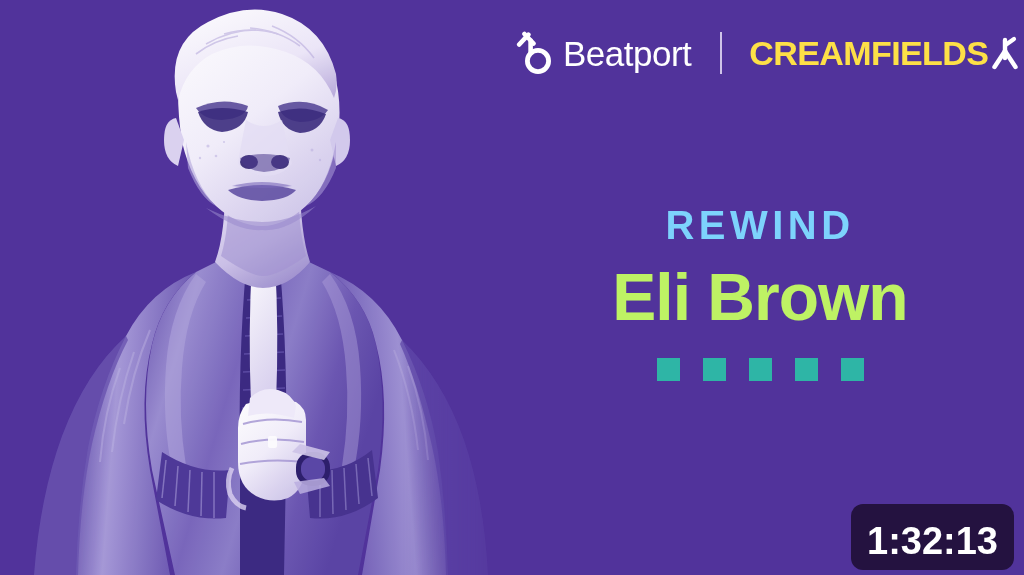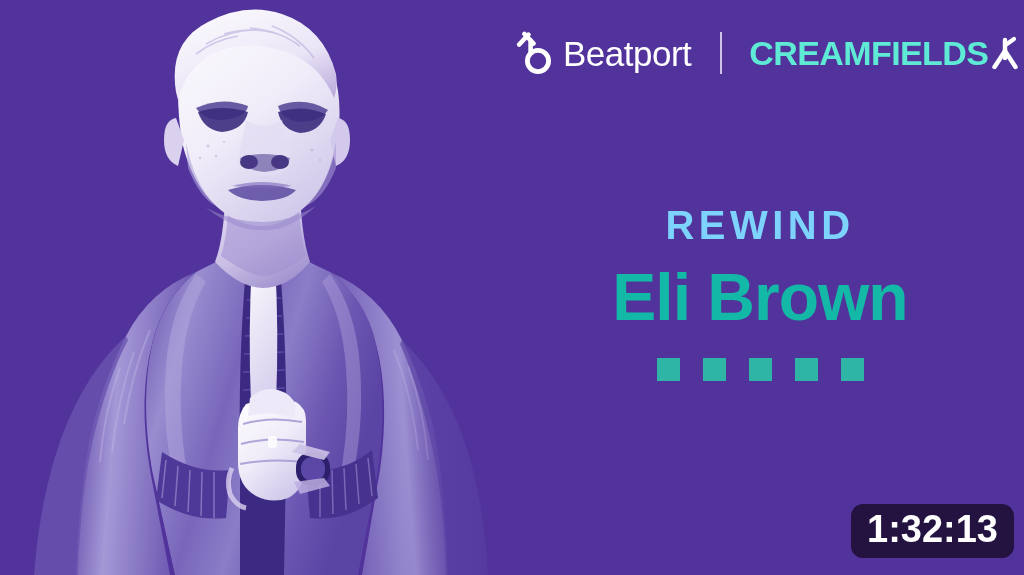--- a/index.html
+++ b/index.html
@@ -67,21 +67,21 @@
     background: #cfc4e8;
     margin: 0 19px 0 21px;
     flex: 0 0 auto;
   }
   #creamfields-group {
     display: flex;
     align-items: center;
     gap: 2px;
   }
   #creamfields-word {
-    color: #5eead4;
+    color: #fde047;
     font-size: 34px;
     font-weight: 700;
     letter-spacing: -0.6px;
     line-height: 1;
     white-space: nowrap;
   }
   #creamfields-mark {
     width: 30px;
     height: 34px;
     flex: 0 0 auto;
@@ -98,21 +98,21 @@
   #rewind-label {
     color: #7dd3fc;
     font-size: 40px;
     font-weight: 700;
     letter-spacing: 4.5px;
     line-height: 1;
     margin: 0 0 18px 0;
     white-space: nowrap;
   }
   #artist-name {
-    color: #14b8a6;
+    color: #bef264;
     font-size: 66px;
     font-weight: 700;
     letter-spacing: -1px;
     line-height: 1.05;
     margin: 0;
     white-space: nowrap;
   }
   #square-row {
     margin-top: 26px;
     display: flex;
@@ -124,21 +124,21 @@
     height: 23px;
     background: #2EB5A6;
     flex: 0 0 auto;
   }
 
   
   #duration-badge {
     position: absolute;
     left: 851px;
     top: 504px;
-    padding: 6px 16px 8px 16px;
+    padding: 18px 16px 8px 16px;
     background: #241240;
     border-radius: 12px;
     color: #ffffff;
     font-size: 38px;
     font-weight: 700;
     letter-spacing: 0px;
     line-height: 1.05;
     white-space: nowrap;
   }
 </style>

